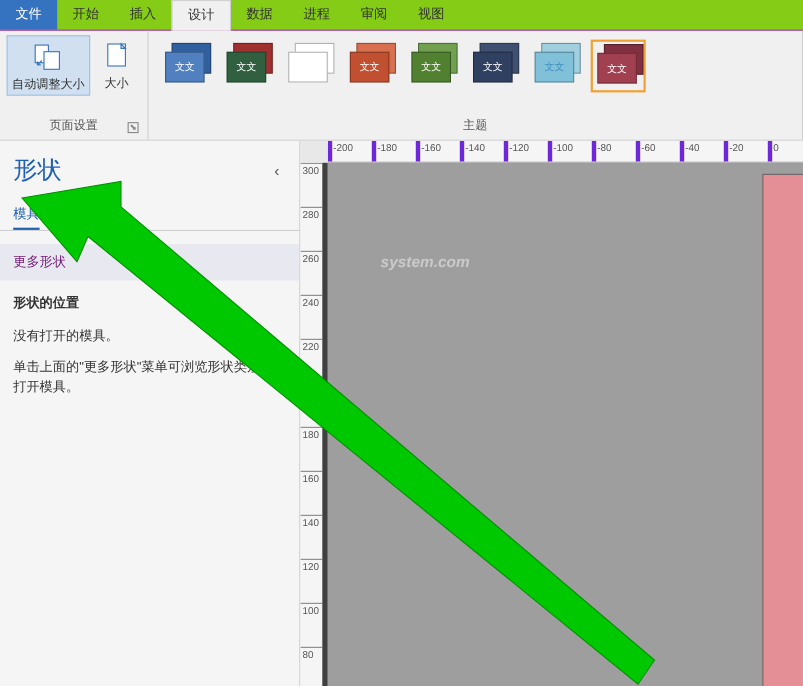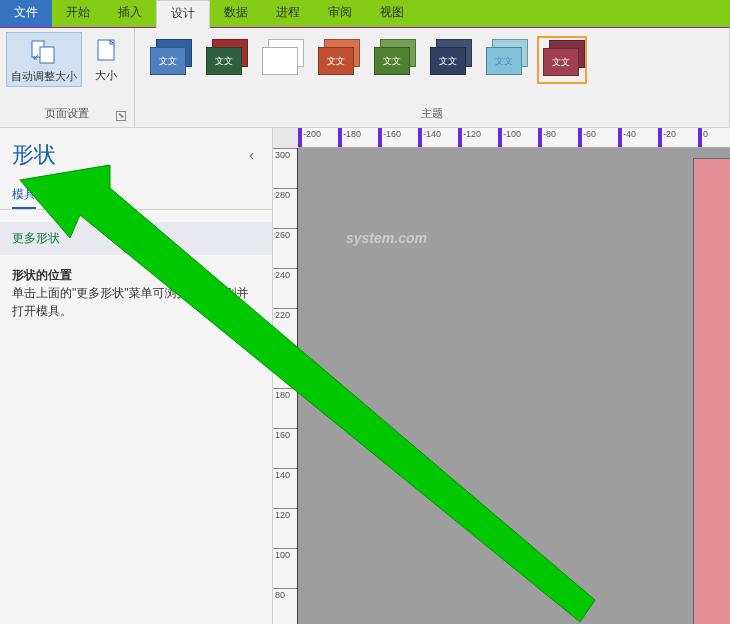--- a/index.html
+++ b/index.html
@@ -27,30 +27,30 @@
     .theme-layer { position: absolute; width: 36px; height: 28px; border: 1px solid rgba(0,0,0,0.3); display: flex; align-items: center; justify-content: center; font-size: 9px; color: #fff; }
     
     .main { display: flex; height: calc(624px - 128px); }
     .sidebar { width: 273px; background: #f5f5f5; border-right: 1px solid #d0d0d0; padding: 8px 0; position: relative; }
     .sidebar-header { display: flex; justify-content: space-between; align-items: center; padding: 4px 12px 12px; }
     .sidebar-title { font-size: 22px; color: #2060b0; font-weight: normal; }
     .sidebar-collapse { font-size: 14px; color: #555; cursor: pointer; padding: 2px 6px; }
     .sidebar-tabs { display: flex; border-bottom: 1px solid #d0d0d0; }
     .sidebar-tab { padding: 4px 0; font-size: 12px; color: #2060b0; cursor: pointer; margin: 0 12px 0 12px; }
     .sidebar-tab.active { border-bottom: 2px solid #2060b0; text-align: right; }
-    .more-shapes { padding: 8px 12px; font-size: 12px; color: #15803d; cursor: pointer; background: #e8e8f0; margin-top: 12px; }
+    .more-shapes { padding: 8px 12px; font-size: 12px; color: #701a75; cursor: pointer; background: #e8e8f0; margin-top: 12px; }
     .shape-location { padding: 12px; }
-    .shape-location-title { font-size: 12px; font-weight: bold; color: #333; margin-bottom: 0; }
+    .shape-location-title { font-size: 12px; font-weight: bold; color: #333; margin-bottom: 12px; }
     .shape-location-text { font-size: 12px; color: #333; margin-bottom: 10px; line-height: 1.5; }
     
     .canvas-area { flex: 1; position: relative; background: #e8e8e8; overflow: hidden; }
     .ruler-h { position: absolute; top: 0; left: 25px; right: 0; height: 20px; background: #f5f5f5; border-bottom: 1px solid #aaa; display: flex; font-size: 9px; color: #555; overflow: hidden; }
     .ruler-h-tick { position: relative; width: 20px; flex-shrink: 0; border-left: 4px solid #6d28d9; }
     .ruler-h-tick span { position: absolute; left: 1px; top: 1px; }
-    .ruler-v { position: absolute; top: 20px; left: 0; bottom: 0; width: 25px; background: #f5f5f5; border-right: 1px solid #404040; font-size: 9px; color: #555; overflow: hidden; }
+    .ruler-v { position: absolute; top: 20px; left: 0; bottom: 0; width: 25px; background: #f5f5f5; border-right: 5px solid #404040; font-size: 9px; color: #555; overflow: hidden; }
     .ruler-v-tick { position: relative; height: 20px; border-top: 1px solid #888; }
     .ruler-v-tick span { position: absolute; left: 2px; top: 1px; }
     .canvas { position: absolute; top: 20px; left: 25px; right: 0; bottom: 0; background: #9e9e9e; }
     .page-shape { position: absolute; top: 10px; left: 395px; width: 300px; height: 600px; background: #e48f96; border: 1px solid #666; }
     .watermark { position: absolute; top: 90px; left: 10px; color: rgba(255,255,255,0.45); font-weight: bold; font-style: italic; }
     .watermark .wm-main { font-size: 46px; letter-spacing: 2px; }
     .watermark .wm-sub { font-size: 14px; margin-left: 38px; margin-top: -8px; text-align: right; }
     
     .arrow-overlay { position: absolute; top: 0; left: 0; width: 730px; height: 624px; pointer-events: none; z-index: 100; }
   </style>
@@ -142,20 +142,21 @@
       <div class="sidebar-title">形状</div>
       <div class="sidebar-collapse">‹</div>
     </div>
     <div class="sidebar-tabs">
       <div class="sidebar-tab active">模具</div>
       <div class="sidebar-tab">搜索</div>
     </div>
     <div class="more-shapes">更多形状</div>
     <div class="shape-location">
       <div class="shape-location-title">形状的位置</div>
+      <div class="shape-location-text">没有打开的模具。</div>
       <div class="shape-location-text">单击上面的"更多形状"菜单可浏览形状类别并打开模具。</div>
     </div>
   </div>
 
   <div class="canvas-area">
     <div class="ruler-h" id="ruler-h">
         <div class="ruler-h-tick" style="width: 40px;">
           <span>-200</span>
         </div>
         <div class="ruler-h-tick" style="width: 40px;">

